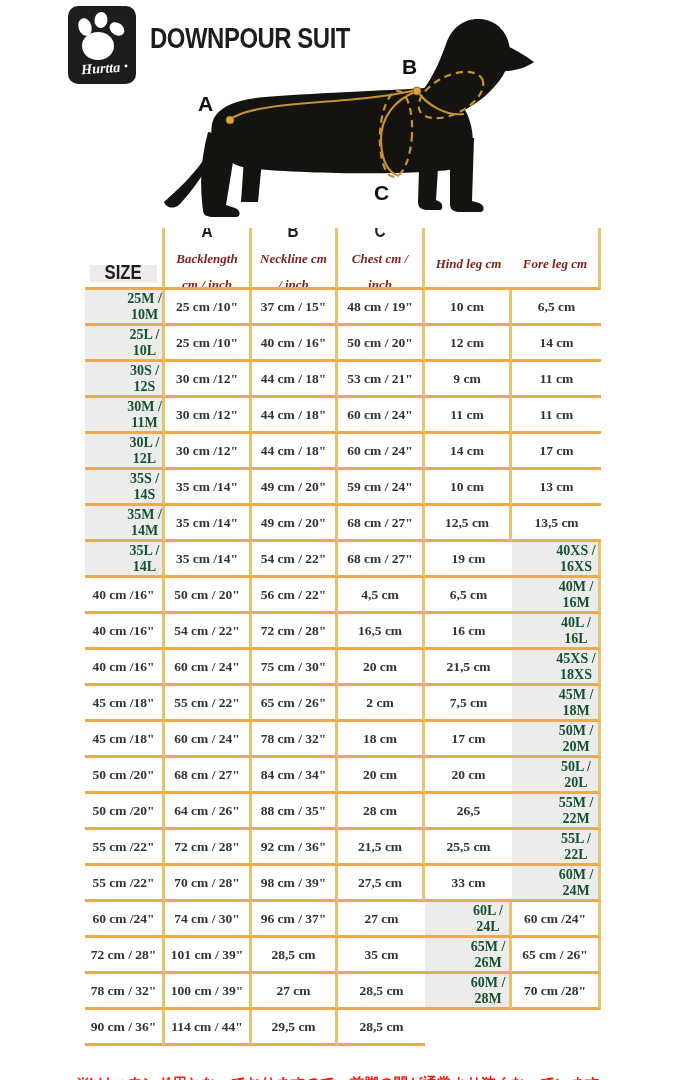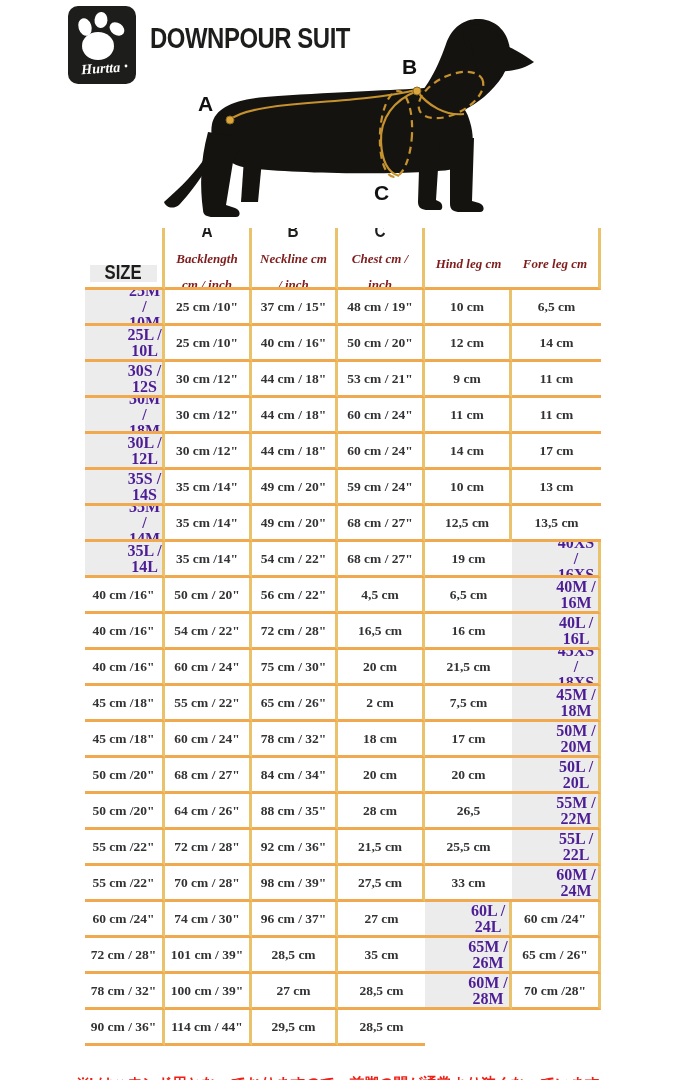--- a/index.html
+++ b/index.html
@@ -74,21 +74,21 @@
   .col-letter:empty, .col-l1:empty, .col-l2:empty { display:none; }
   .head-cell.size-head { padding:5px; }
   .size-head-box {
     background:#ECECEC;
     width:100%; height:100%;
     display:flex; align-items:flex-start; justify-content:center;
     font-family:"Liberation Sans", sans-serif;
     font-weight:800; font-size:19px; color:#1d1d1b;margin-top:32px;
   }
   .size-head-box span { transform:scale(0.88,1.08); display:inline-block; }
-  .size-cell { background:#ECECEC; font-size:16px; color:#4c1d95;padding-left:42px; }
+  .size-cell { background:#ECECEC; font-size:14px; color:#14532d;padding-left:42px; }
 
   
   #footnotes {
     position:absolute; left:0; top:1075px; width:677px;
     text-align:center;
     font-family:"Liberation Sans", sans-serif;
     font-weight:800;
     font-size:14.5px;
     line-height:16px;
     color:#F01E14;
@@ -204,21 +204,21 @@
       <div class="cell">40 cm / 16"</div>
       <div class="cell">50 cm / 20"</div>
       <div class="cell">12 cm</div>
       <div class="cell last-col">14 cm</div>
       <div class="cell size-cell">30S / 12S</div>
       <div class="cell">30 cm /12"</div>
       <div class="cell">44 cm / 18"</div>
       <div class="cell">53 cm / 21"</div>
       <div class="cell">9 cm</div>
       <div class="cell last-col">11 cm</div>
-      <div class="cell size-cell">30M / 18M</div>
+      <div class="cell size-cell">30M / 11M</div>
       <div class="cell">30 cm /12"</div>
       <div class="cell">44 cm / 18"</div>
       <div class="cell">60 cm / 24"</div>
       <div class="cell">11 cm</div>
       <div class="cell last-col">11 cm</div>
       <div class="cell size-cell">30L / 12L</div>
       <div class="cell">30 cm /12"</div>
       <div class="cell">44 cm / 18"</div>
       <div class="cell">60 cm / 24"</div>
       <div class="cell">14 cm</div>

